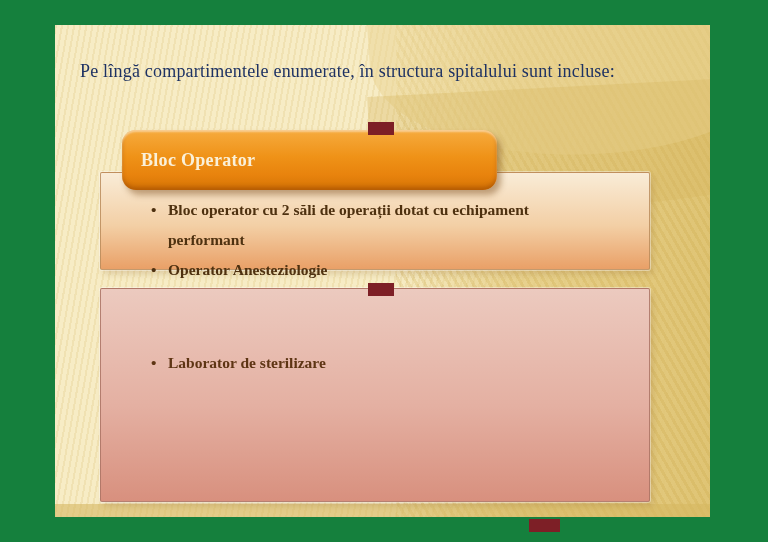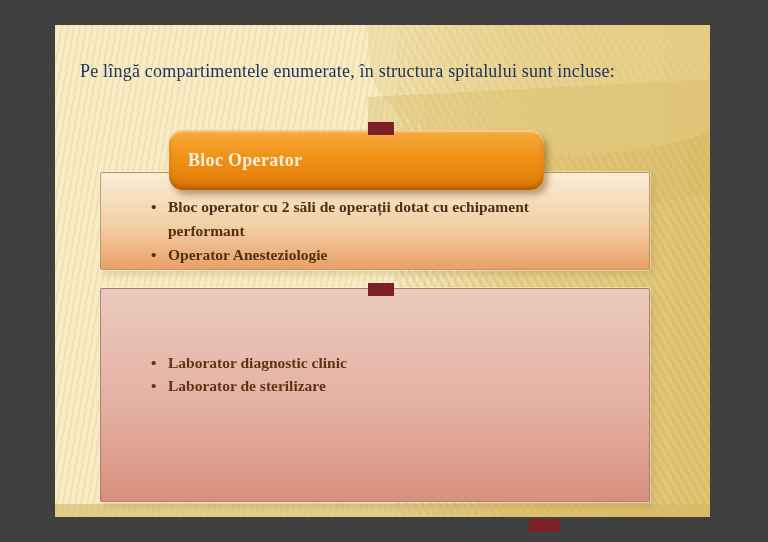--- a/index.html
+++ b/index.html
@@ -2,21 +2,21 @@
 <html><head>
 <meta charset="utf-8">
 <style>
   html,body{margin:0;padding:0;}
   body{
     width:768px;height:542px;
     background:#ffffff;
     font-family:"Liberation Serif","DejaVu Serif",serif;
     position:relative;overflow:hidden;
   }
-  .page{position:absolute;inset:0;background:#404040;}
+  .page{position:absolute;inset:0;background:#15803d;}
 
   
   .slide{
     position:absolute;left:55px;top:25px;width:655px;height:492px;
     background:#f7ecc5;
     overflow:hidden;
   }
   .stripes{
     position:absolute;inset:0;
     background:repeating-linear-gradient(100deg,
@@ -67,21 +67,21 @@
   }
   .box2{
     top:263px;height:212px;
     background:linear-gradient(#eccabf 0%, #e4b0a2 55%, #d8907e 100%);
     border-color:rgba(170,115,100,.85);
   }
   .hdr{
     position:absolute;height:60px;border-radius:14px;
     display:flex;align-items:center;
     font-weight:bold;font-size:18px;letter-spacing:.3px;
-    padding-left:19px;box-sizing:border-box;margin-left:47px;
+    padding-left:19px;box-sizing:border-box;
   }
   .hdr1{
     left:67px;top:105px;width:375px;
     background:linear-gradient(#f6ab3e 0%, #ef9217 45%, #e8830d 75%, #d57405 100%);
     color:#faf0d8;
     box-shadow:4px 5px 6px rgba(120,70,20,.45),
       inset 0 2px 2px rgba(255,255,255,.45),
       inset 0 -3px 4px rgba(140,60,0,.45);
   }
   .hdr2{
@@ -94,21 +94,21 @@
   }
 
   
   ul.bullets{margin:0;padding:0;list-style:none;font-weight:bold;}
   ul.bullets li{position:relative;padding-left:17px;}
   ul.bullets li::before{
     content:"\2022";position:absolute;left:0;top:0;
   }
   .box1 ul.bullets{
     margin:22px 0 0 50px;width:452px;
-    color:#4e3110;font-size:15.5px;line-height:24px;
+    color:#4e3110;font-size:15.5px;line-height:30px;
   }
   .box2 ul.bullets{
     margin:62px 0 0 50px;width:452px;
     color:#5e3514;font-size:15.5px;line-height:23px;
   }
 
   
   .artifact{
     position:absolute;background:#7d1f26;
   }
@@ -136,21 +136,20 @@
         <li>Bloc operator cu 2 săli de operații dotat cu echipament performant</li>
         <li>Operator Anesteziologie</li>
       </ul>
     </div>
     <div class="hdr hdr1">
       <span>Bloc Operator</span>
     </div>
 
     <div class="content-box box2">
       <ul class="bullets">
-        <li>Laborator diagnostic clinic</li>
         <li>Laborator de sterilizare</li>
       </ul>
     </div>
   </div>
 
   <div class="artifact m1"></div>
   <div class="artifact m2"></div>
   <div class="artifact m3"></div>
 
 </div>

